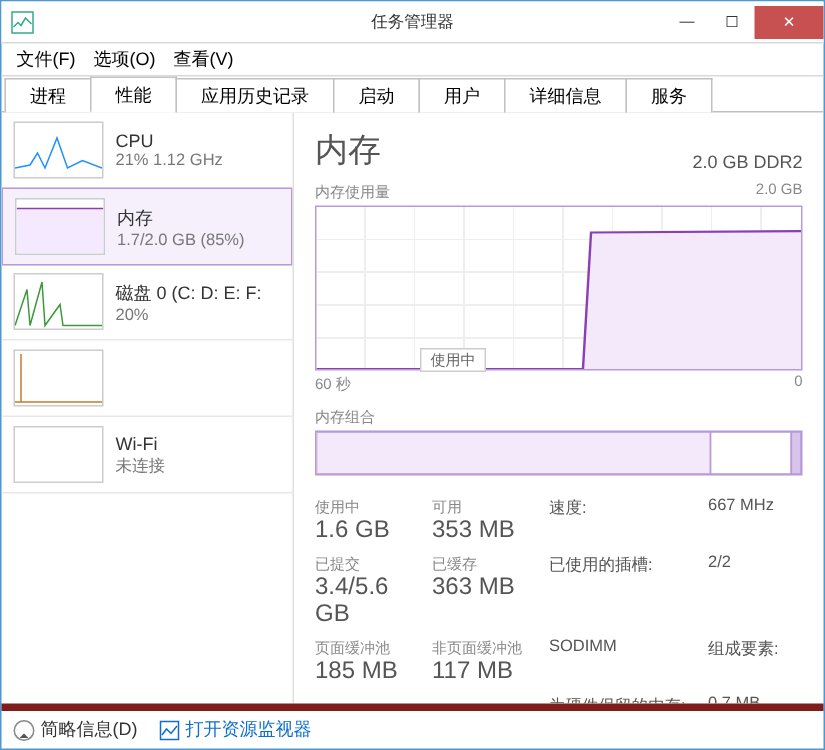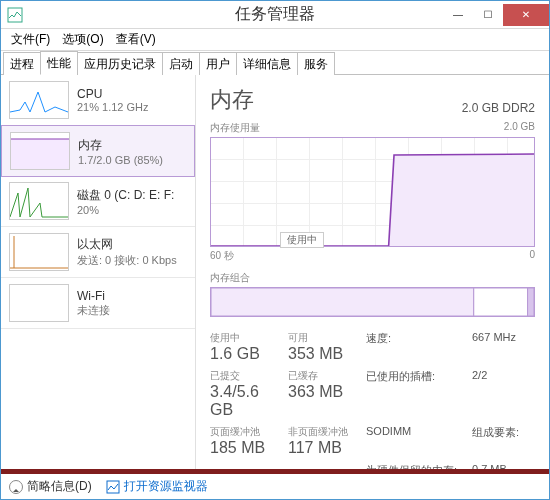--- a/index.html
+++ b/index.html
@@ -1,27 +1,27 @@
 <!DOCTYPE html>
 <html><head>
 <meta charset="utf-8">
 <style>
 *{margin:0;padding:0;box-sizing:border-box;font-family:"Microsoft YaHei","Segoe UI",sans-serif}
 body{width:550px;height:500px;background:#fff;overflow:hidden}
 .window{border:1px solid #4c98d0;height:100%;display:flex;flex-direction:column}
 .titlebar{height:28px;background:#fff;display:flex;align-items:center;position:relative;border-bottom:1px solid #d9d9d9}
 .titlebar-icon{width:16px;height:16px;margin-left:6px;display:inline-block}
-.titlebar-title{position:absolute;left:50%;transform:translateX(-50%);font-size:16px;color:#333}
+.titlebar-title{position:absolute;left:50%;transform:translateX(-50%);font-size:11px;color:#333}
 .win-buttons{margin-left:auto;display:flex}
 .win-btn{width:30px;height:22px;display:flex;align-items:center;justify-content:center;font-size:10px;color:#333;cursor:pointer}
 .win-btn.close{width:46px;background:#c75050;color:#fff}
 .menubar{height:22px;display:flex;align-items:center;padding:0 4px;font-size:12px;border-bottom:1px solid #d9d9d9}
 .menu-item{padding:2px 6px;cursor:pointer}
 .tabbar{height:24px;display:flex;align-items:flex-end;padding-left:2px;font-size:12px;border-bottom:1px solid #c0c0c0}
-.tab{padding:3px 6px 2px;border:1px solid #c0c0c0;border-bottom:none;background:#fff;margin-right:-1px;cursor:pointer;position:relative;top:1px}
+.tab{padding:3px 16px 2px;border:1px solid #c0c0c0;border-bottom:none;background:#fff;margin-right:-1px;cursor:pointer;position:relative;top:1px}
 .tab.active{background:#fff;border-bottom:1px solid #fff;top:1px}
 .content{flex:1;display:flex;overflow:hidden}
 .sidebar{width:195px;border-right:1px solid #e0e0e0;overflow-y:auto}
 .side-item{display:flex;padding:6px 8px;border-bottom:1px solid #e8e8e8;cursor:pointer}
 .side-item.selected{background:#f5f0fb;border:1px solid #b89ad6;margin:-1px 0}
 .thumb{width:60px;height:38px;border:1px solid #ccc;background:#fff;margin-right:8px;position:relative;overflow:hidden;flex-shrink:0}
 .side-info{display:flex;flex-direction:column;justify-content:center;flex:1;min-width:0}
 .side-title{font-size:12px;color:#333}
 .side-sub{font-size:11px;color:#777;white-space:nowrap;overflow:hidden;text-overflow:ellipsis}
 .main{flex:1;padding:10px 14px;display:flex;flex-direction:column;overflow:hidden}
@@ -114,24 +114,20 @@
             <span class="side-title">磁盘 0 (C: D: E: F:</span>
             <span class="side-sub">20%</span>
           </div>
       </div>
       <div class="side-item">
         <div class="thumb">
             <svg width="58" height="36">
               <path d="M4 34 L4 2 M0 34 L58 34" stroke="#c97a2a" stroke-width="1"></path>
             </svg>
           </div>
-        <div class="side-info">
-            <span class="side-title">以太网</span>
-            <span class="side-sub">发送: 0 接收: 0 Kbps</span>
-          </div>
       </div>
       <div class="side-item">
         <div class="thumb"></div>
         <div class="side-info">
             <span class="side-title">Wi-Fi</span>
             <span class="side-sub">未连接</span>
           </div>
       </div>
     </div>
 

